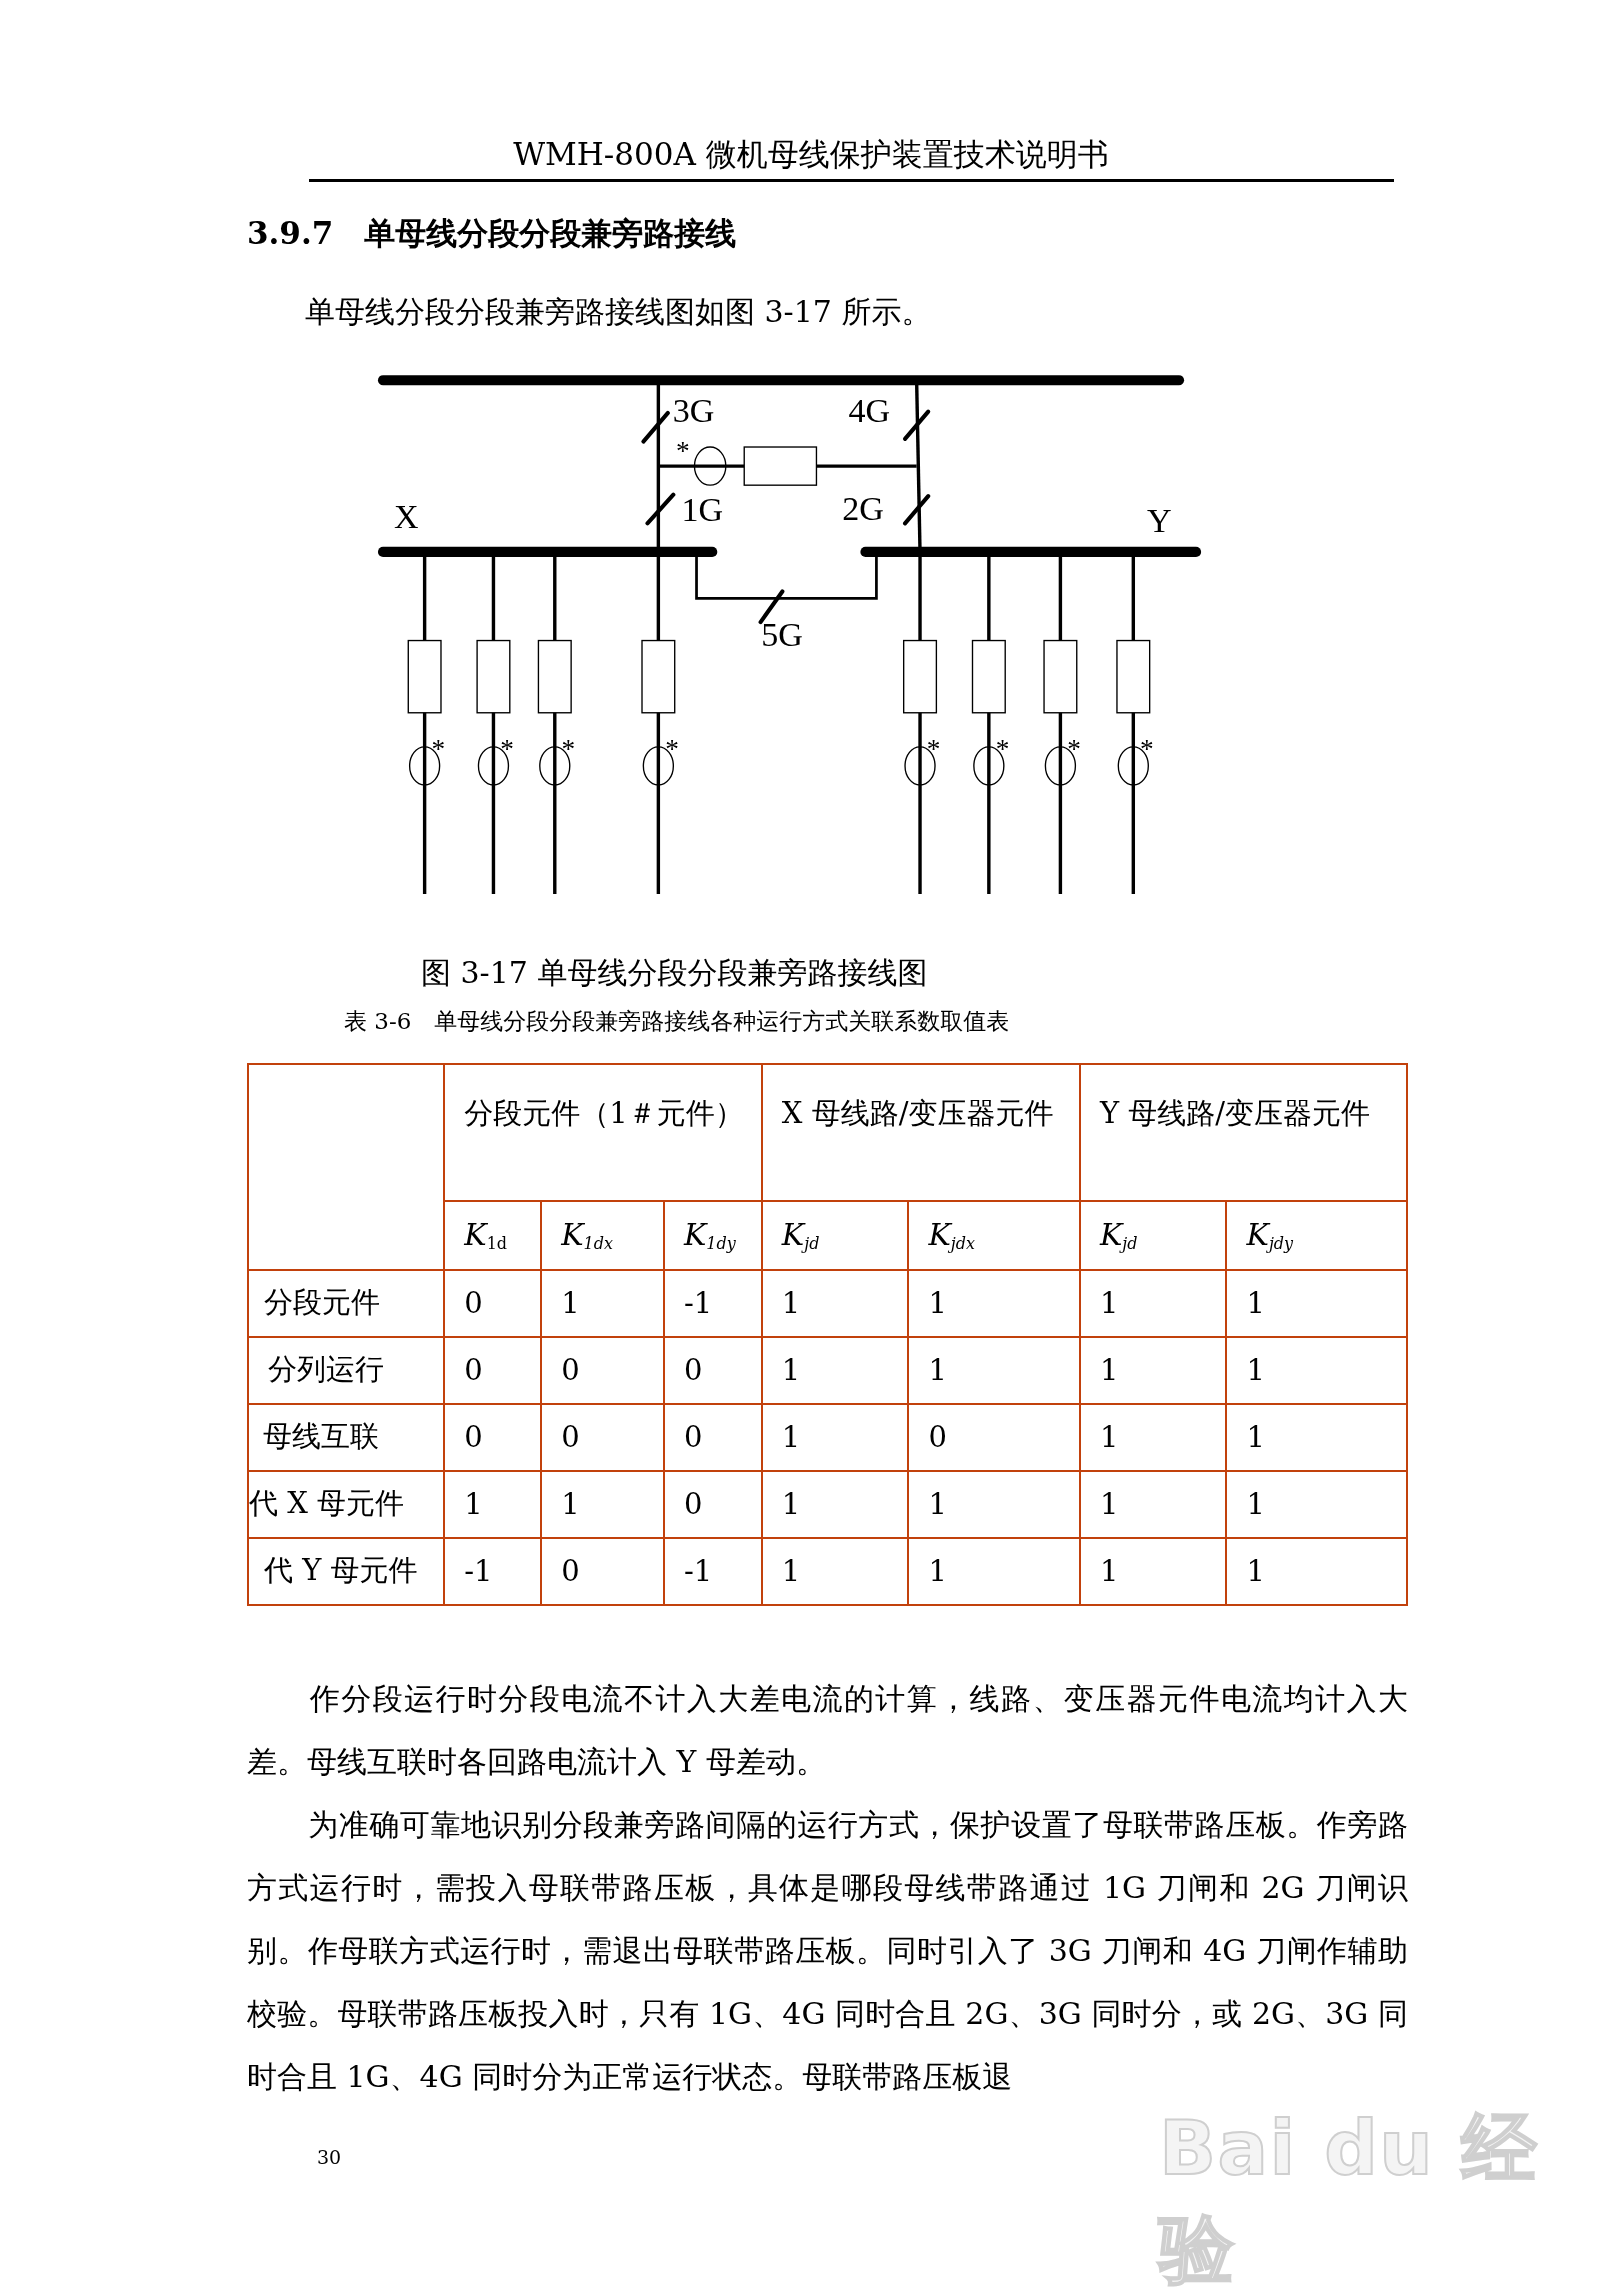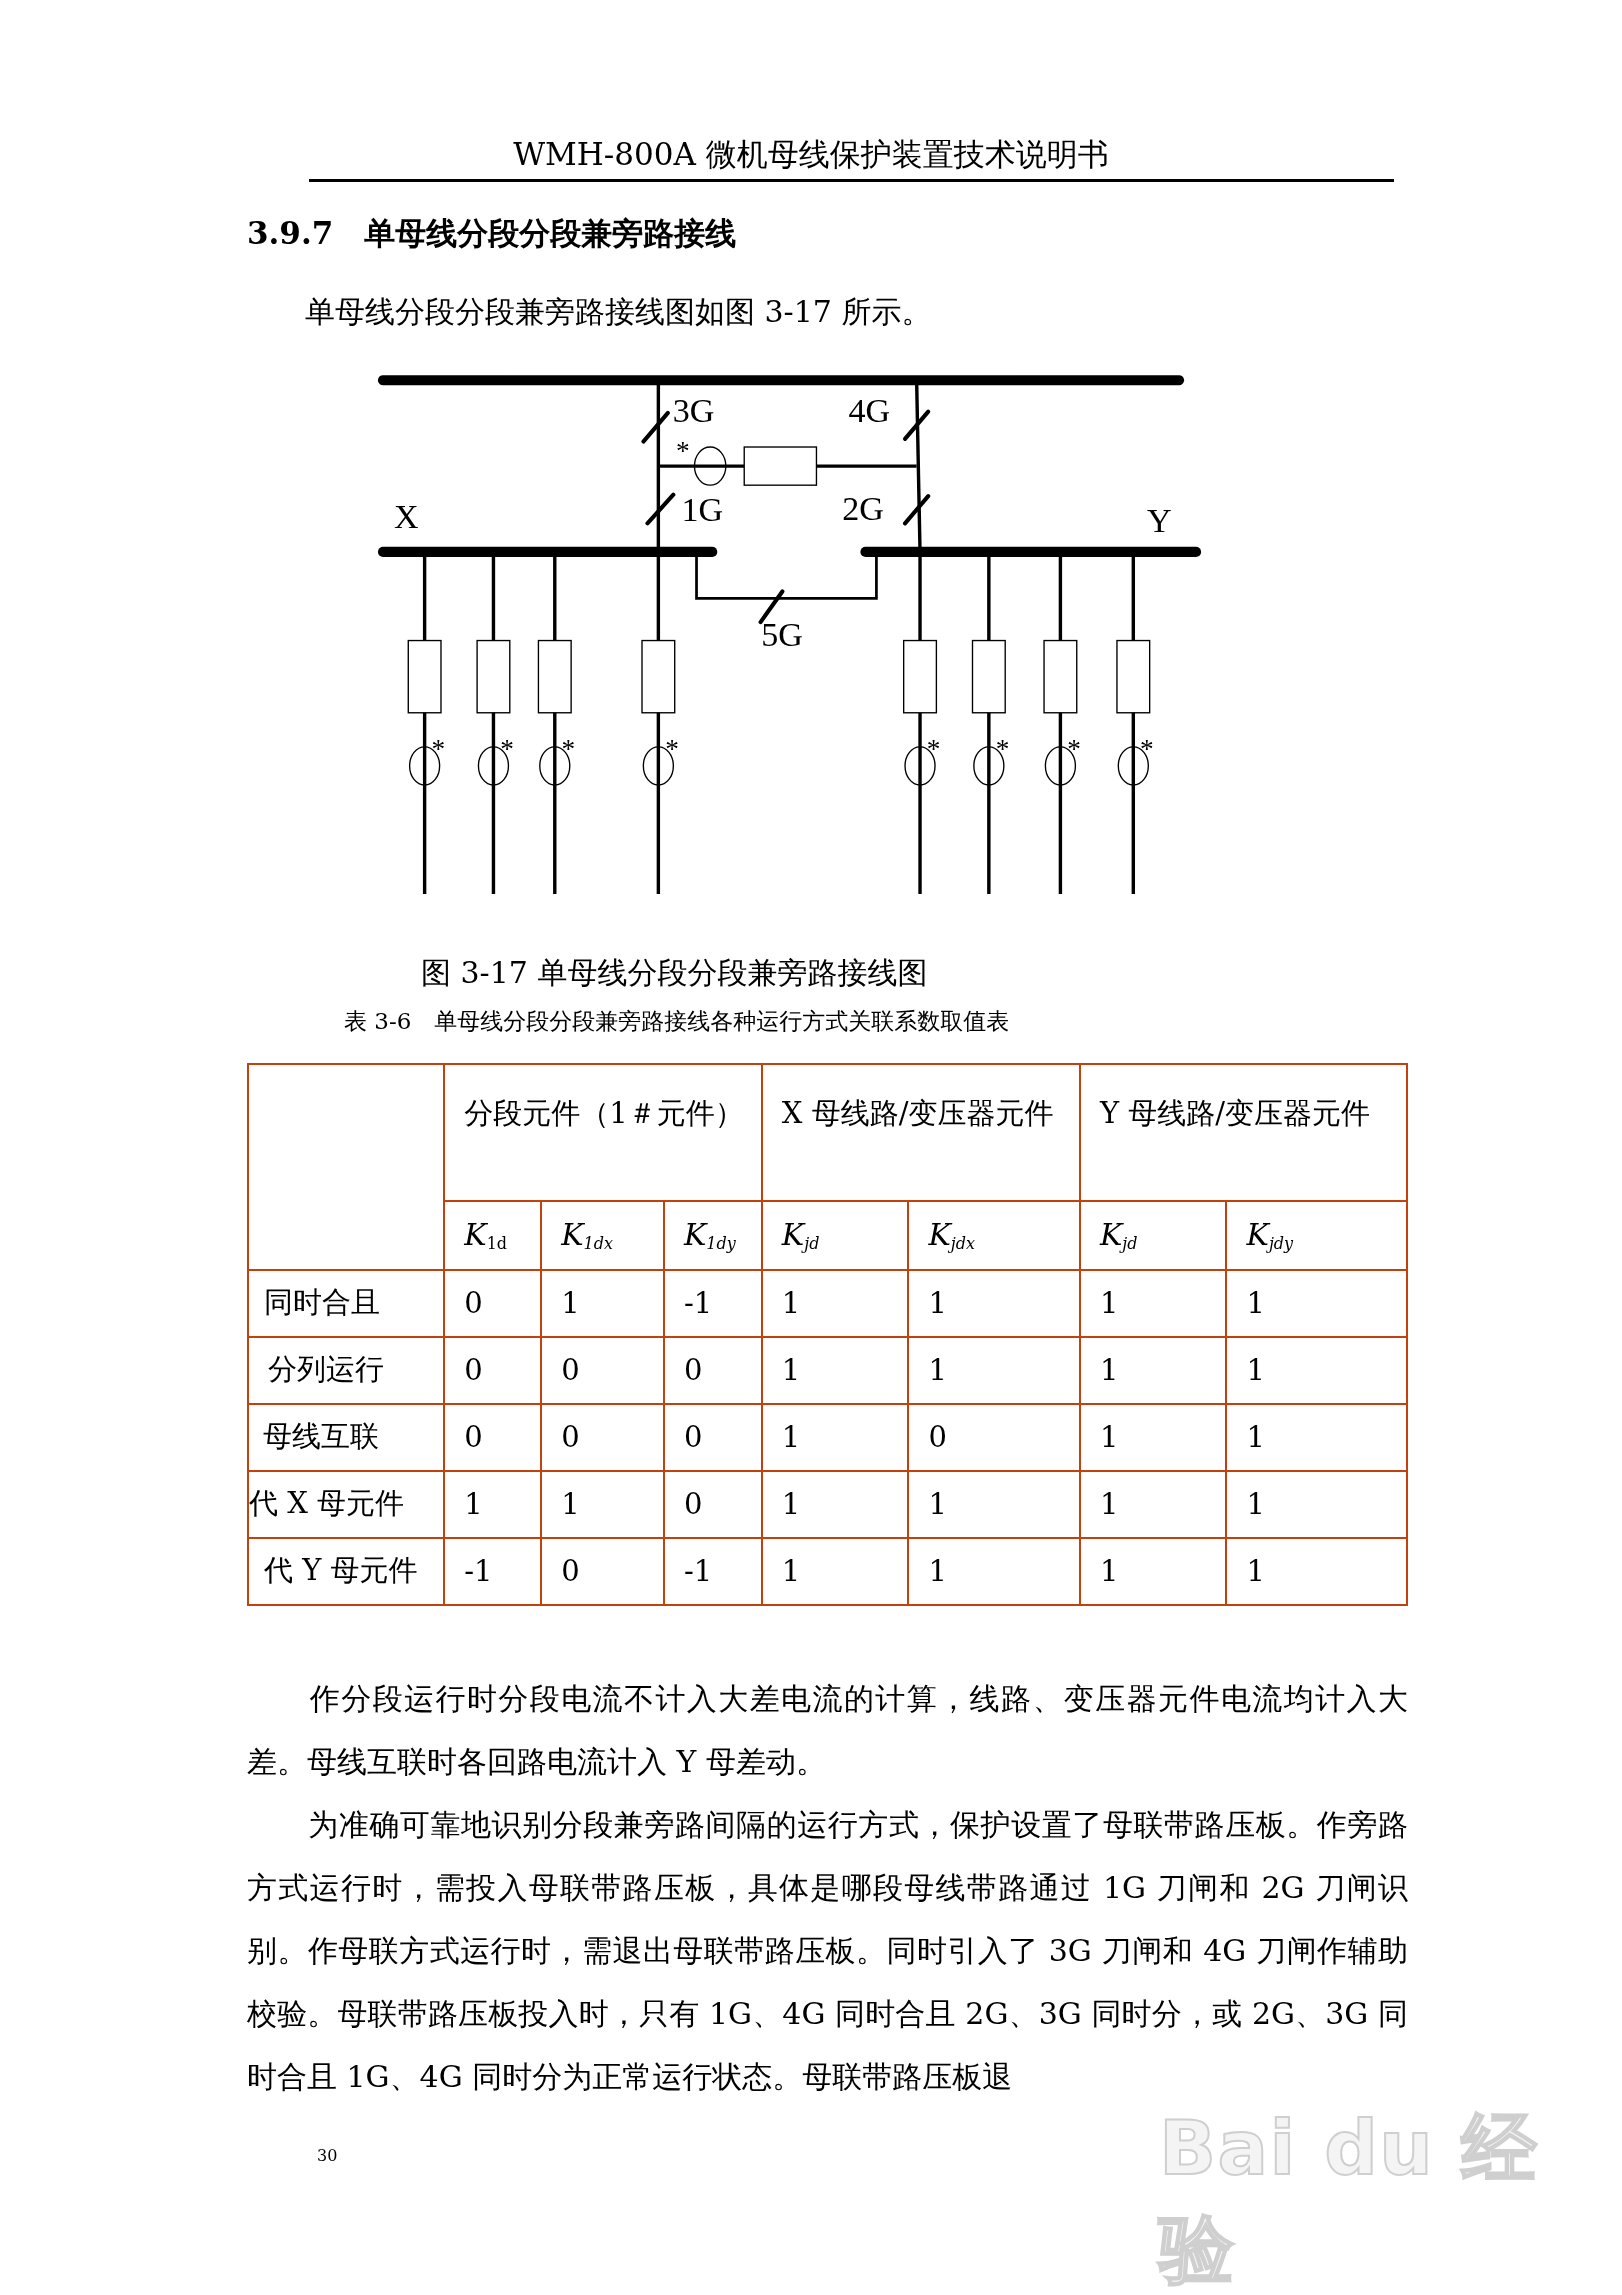--- a/index.html
+++ b/index.html
@@ -16,21 +16,21 @@
   table.coef { position: absolute; left: 247px; top: 1063px; width: 1161px;
                border-collapse: collapse; font-size: 29px; }
   table.coef td { border: 2px solid #c2410c; padding: 0 12.3px 0 19px; vertical-align: middle; text-align: left; }
   table.coef tr.hdr1 td { height: 117px; vertical-align: top; padding-top: 17.7px; line-height: 60px; }
   table.coef tr.hdr2 td { height: 67px; }
   table.coef tr.body td { height: 65px; }
   .kvar { font-style: italic; font-size: 30px; }
   .kvar sub { font-size: 16px; vertical-align: -4.1px; }
   .kvar .up { font-style: normal; }
   .para { left: 247px; width: 1161px; font-size: 30px; line-height: 63px; text-align: justify; }
-  .page-number { left: 317px; top: 2146px; font-size: 16px; text-align: right; }
+  .page-number { left: 317px; top: 2146px; font-size: 19px; text-align: right; }
   .watermark { left: 1159px; top: 2099px; width: 382px; height: 177px; color: #e2e2e2;
                font-family: "DejaVu Sans", sans-serif; }
   .watermark .wm-logo { font-size: 75px; font-weight: bold; letter-spacing: 1.4px;
                -webkit-text-stroke: 2px #cfcfcf; color: #f4f4f4; }
 </style>
 </head>
 <body>
 
 <div class="abs header-title">WMH-800A 微机母线保护装置技术说明书</div>
 <div class="abs header-rule"></div>
@@ -143,21 +143,21 @@
     <td><span class="kvar"><span>K</span><sub>1dx</sub></span></td>
     <td><span class="kvar"><span>K</span><sub>1dy</sub></span></td>
     <td><span class="kvar"><span>K</span><sub>jd</sub></span></td>
     <td><span class="kvar"><span>K</span><sub>jdx</sub></span></td>
     <td><span class="kvar"><span>K</span><sub>jd</sub></span></td>
     <td><span class="kvar"><span>K</span><sub>jdy</sub></span></td>
   </tr>
   </tbody>
     <tbody id="table-body">
       <tr class="body">
-        <td style="padding-left: 15px;">同时合且</td>
+        <td style="padding-left: 15px;">分段元件</td>
         <td>0</td>
         <td>1</td>
         <td>-1</td>
         <td>1</td>
         <td>1</td>
         <td>1</td>
         <td>1</td>
       </tr>
       <tr class="body">
         <td style="">分列运行</td>

